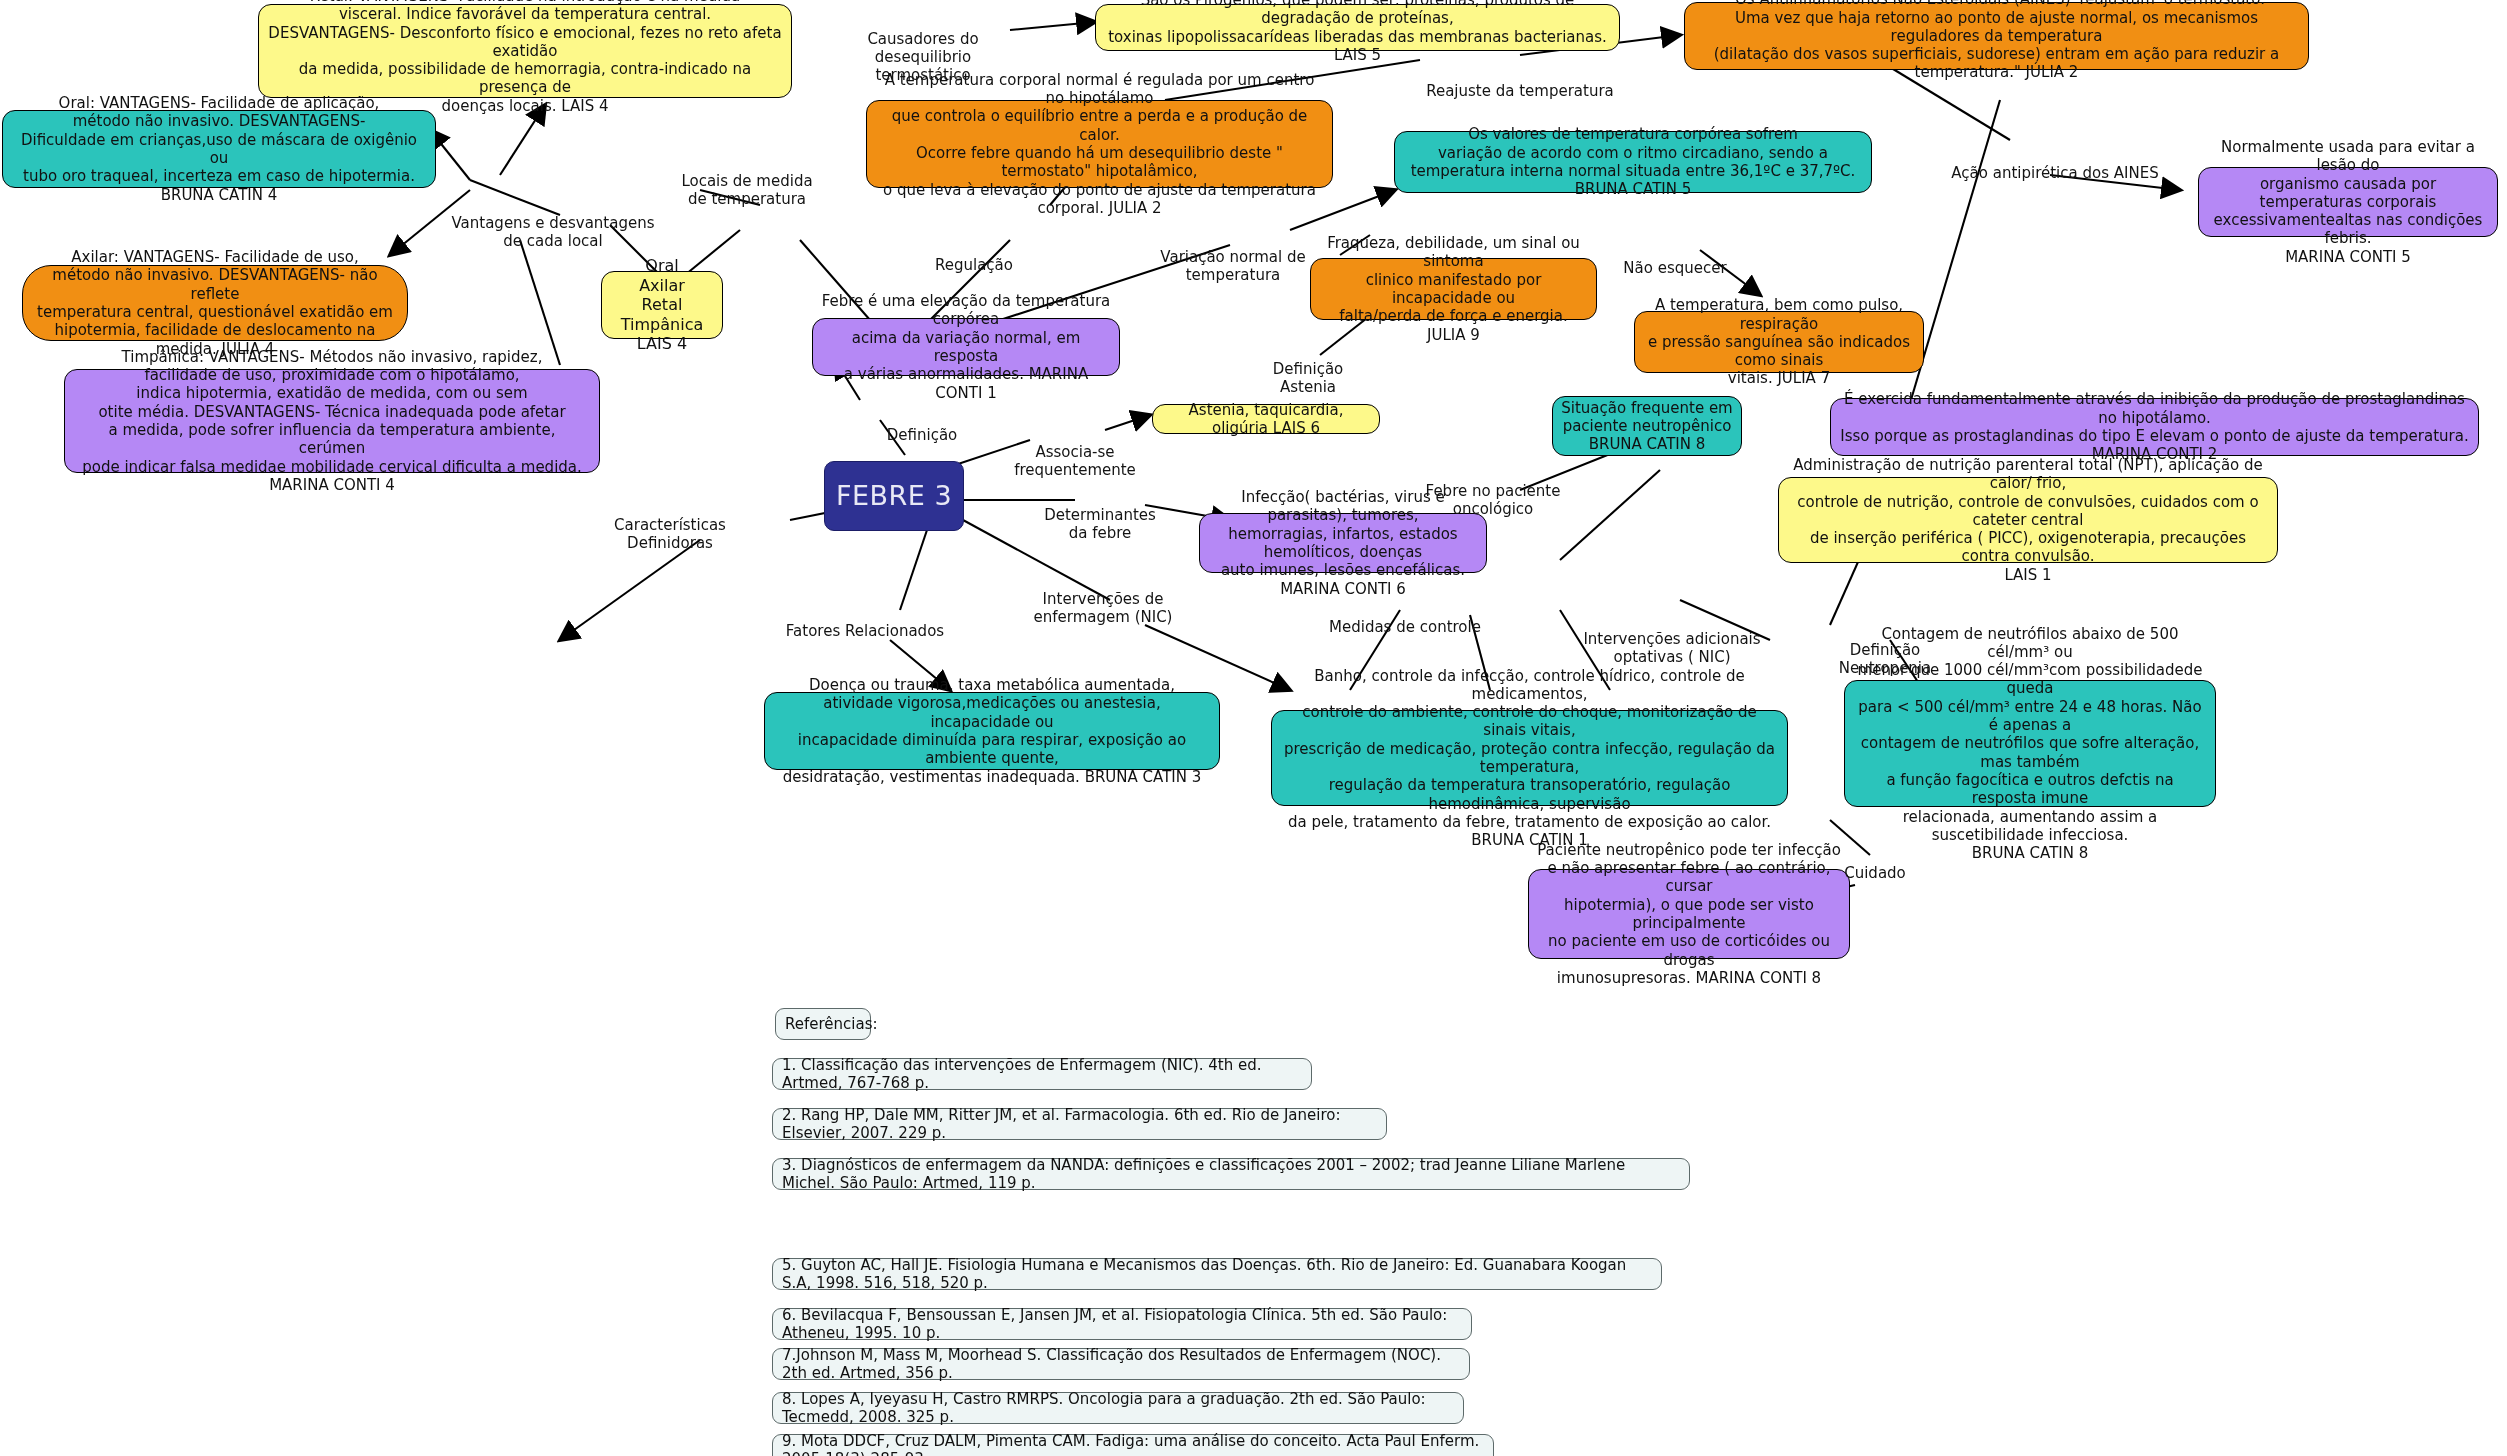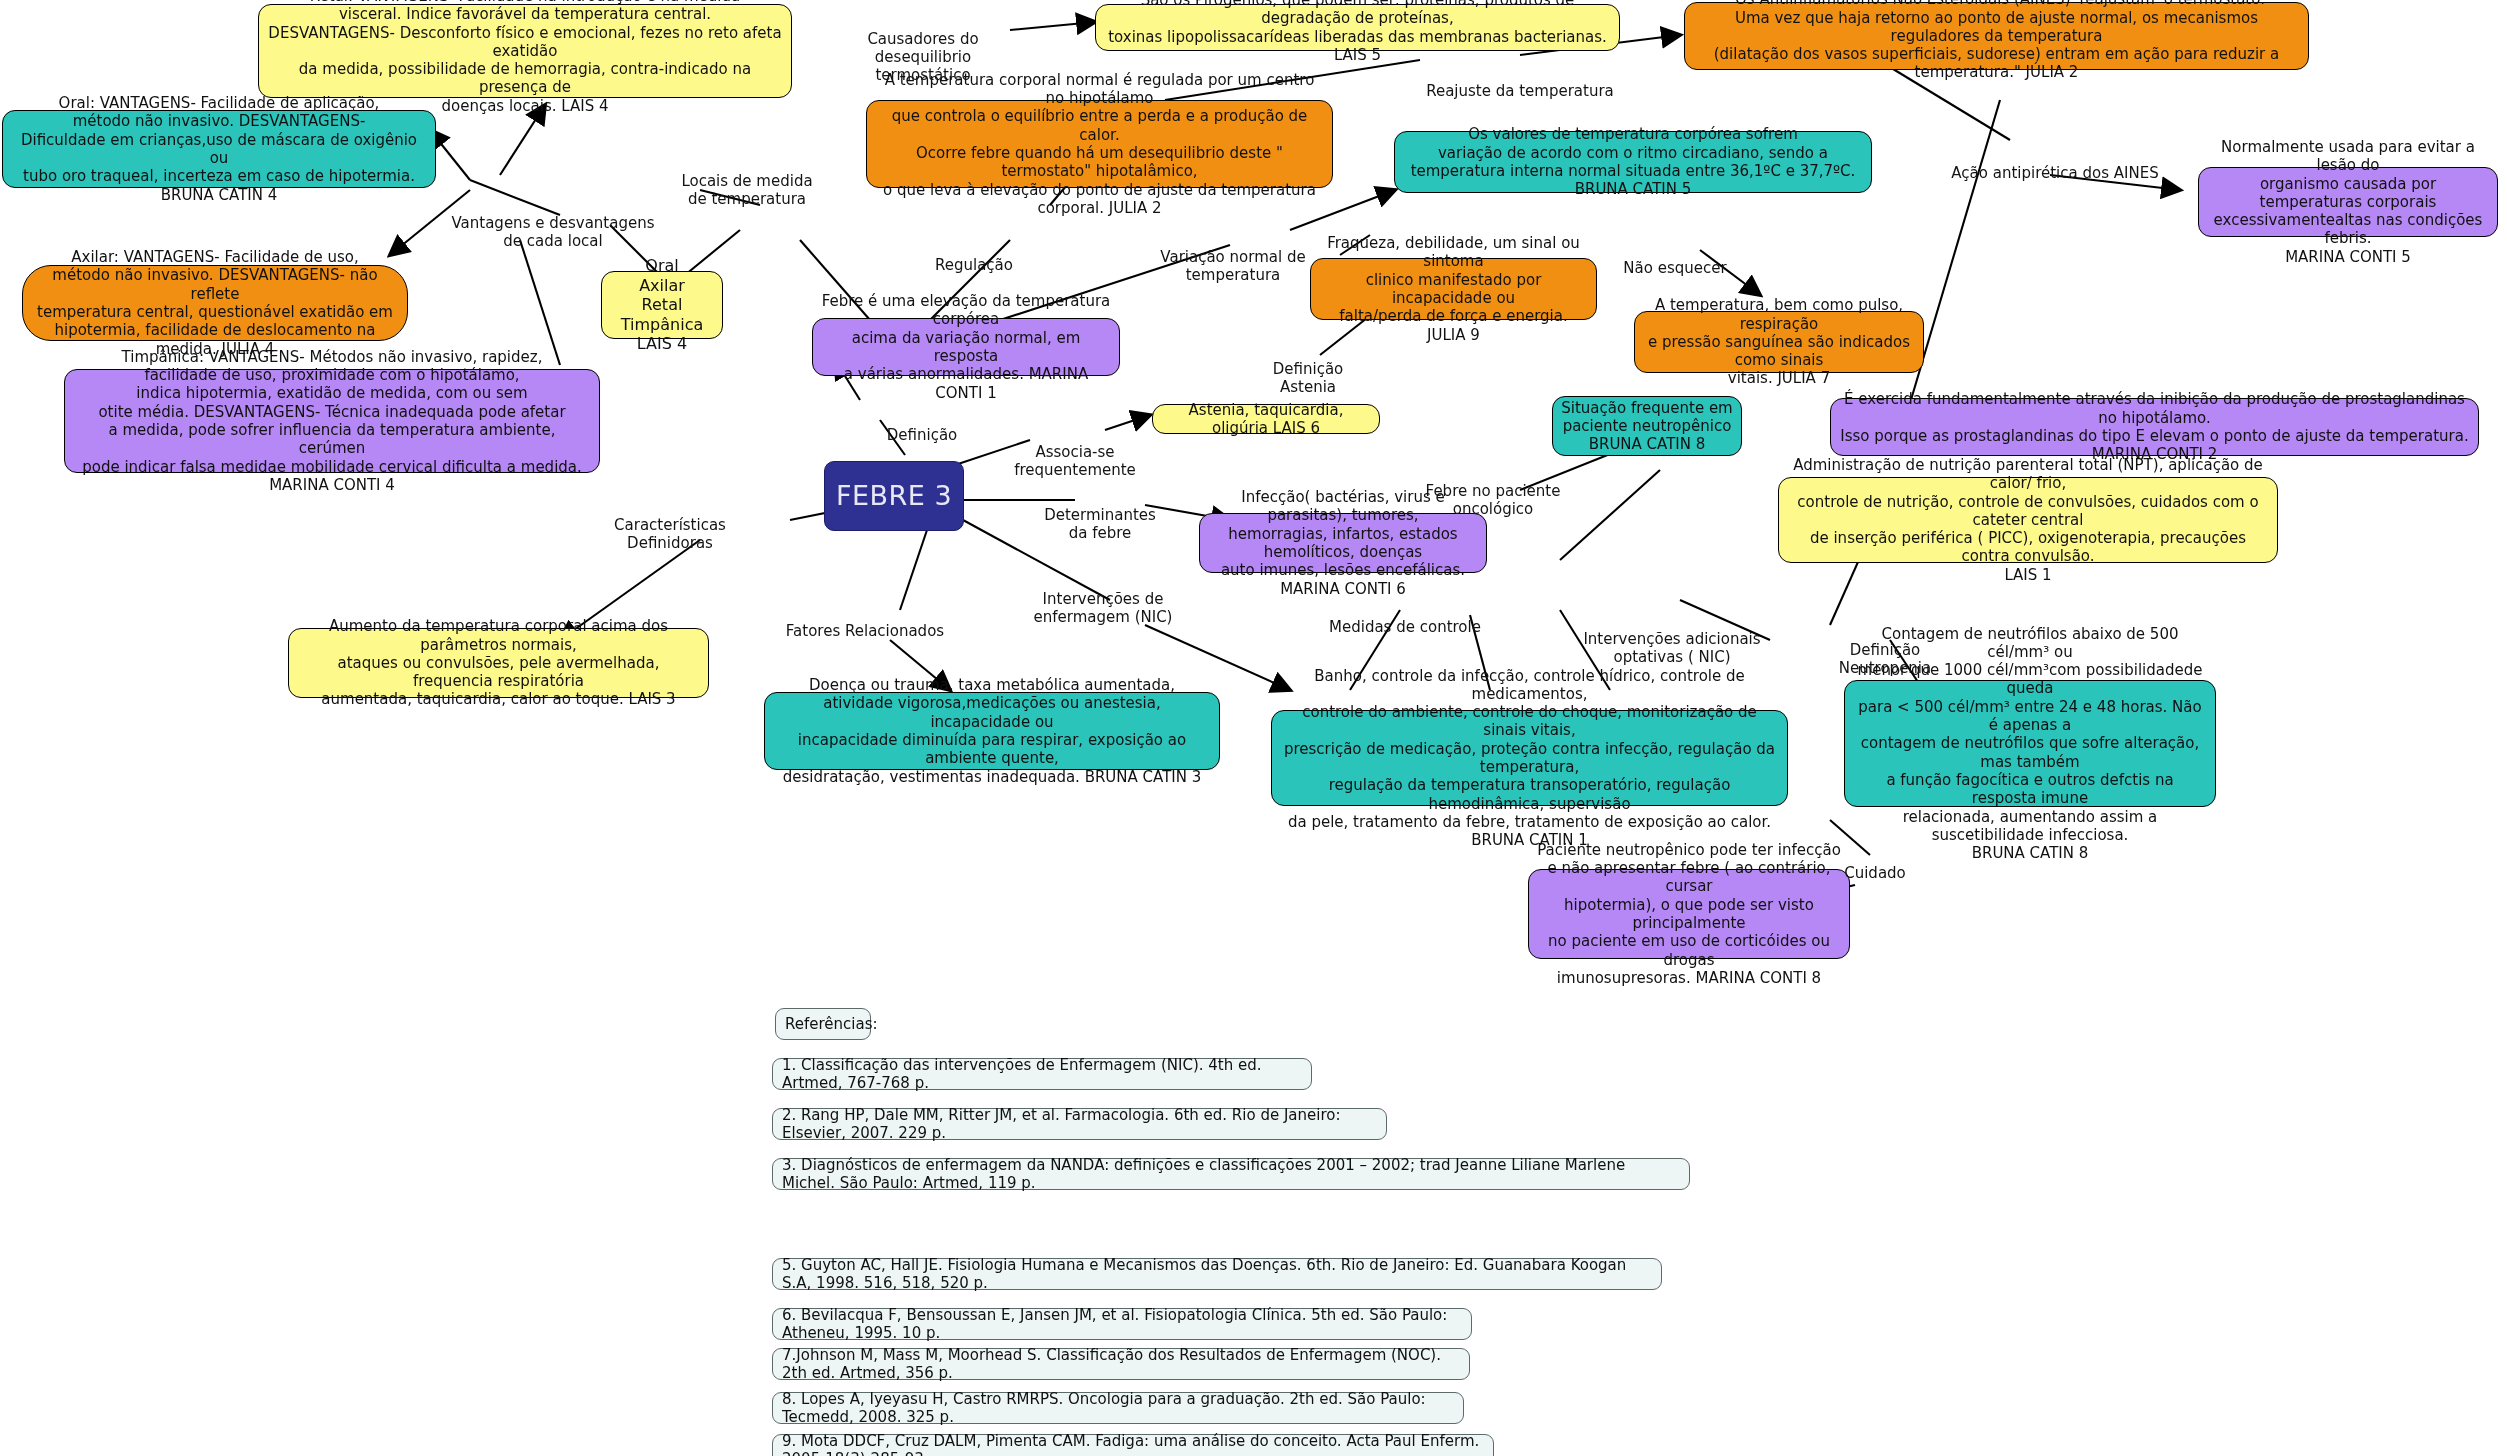--- a/index.html
+++ b/index.html
@@ -195,25 +195,20 @@
 auto imunes, lesões encefálicas. MARINA CONTI 6</span>
   </div>
 
   <div class="node yellow" style="left:1778px;top:477px;width:500px;height:86px;font-size:15px;">
     <span>Administração de nutrição parenteral total (NPT), aplicação de calor/ frio,
 controle de nutrição, controle de convulsões, cuidados com o cateter central
 de inserção periférica ( PICC), oxigenoterapia, precauções contra convulsão.
 LAIS 1</span>
   </div>
 
-  <div class="node yellow" style="left:288px;top:628px;width:421px;height:70px;font-size:15px;">
-    <span>Aumento da temperatura corporal acima dos parâmetros normais,
-ataques ou convulsões, pele avermelhada, frequencia respiratória
-aumentada, taquicardia, calor ao toque. LAIS 3</span>
-  </div>
 
   <div class="node teal" style="left:764px;top:692px;width:456px;height:78px;font-size:15px;">
     <span>Doença ou trauma, taxa metabólica aumentada,
 atividade vigorosa,medicações ou anestesia, incapacidade ou
 incapacidade diminuída para respirar, exposição ao ambiente quente,
 desidratação, vestimentas inadequada. BRUNA CATIN 3</span>
   </div>
 
   <div class="node teal" style="left:1271px;top:710px;width:517px;height:96px;font-size:15px;">
     <span>Banho, controle da infecção, controle hídrico, controle de medicamentos,

